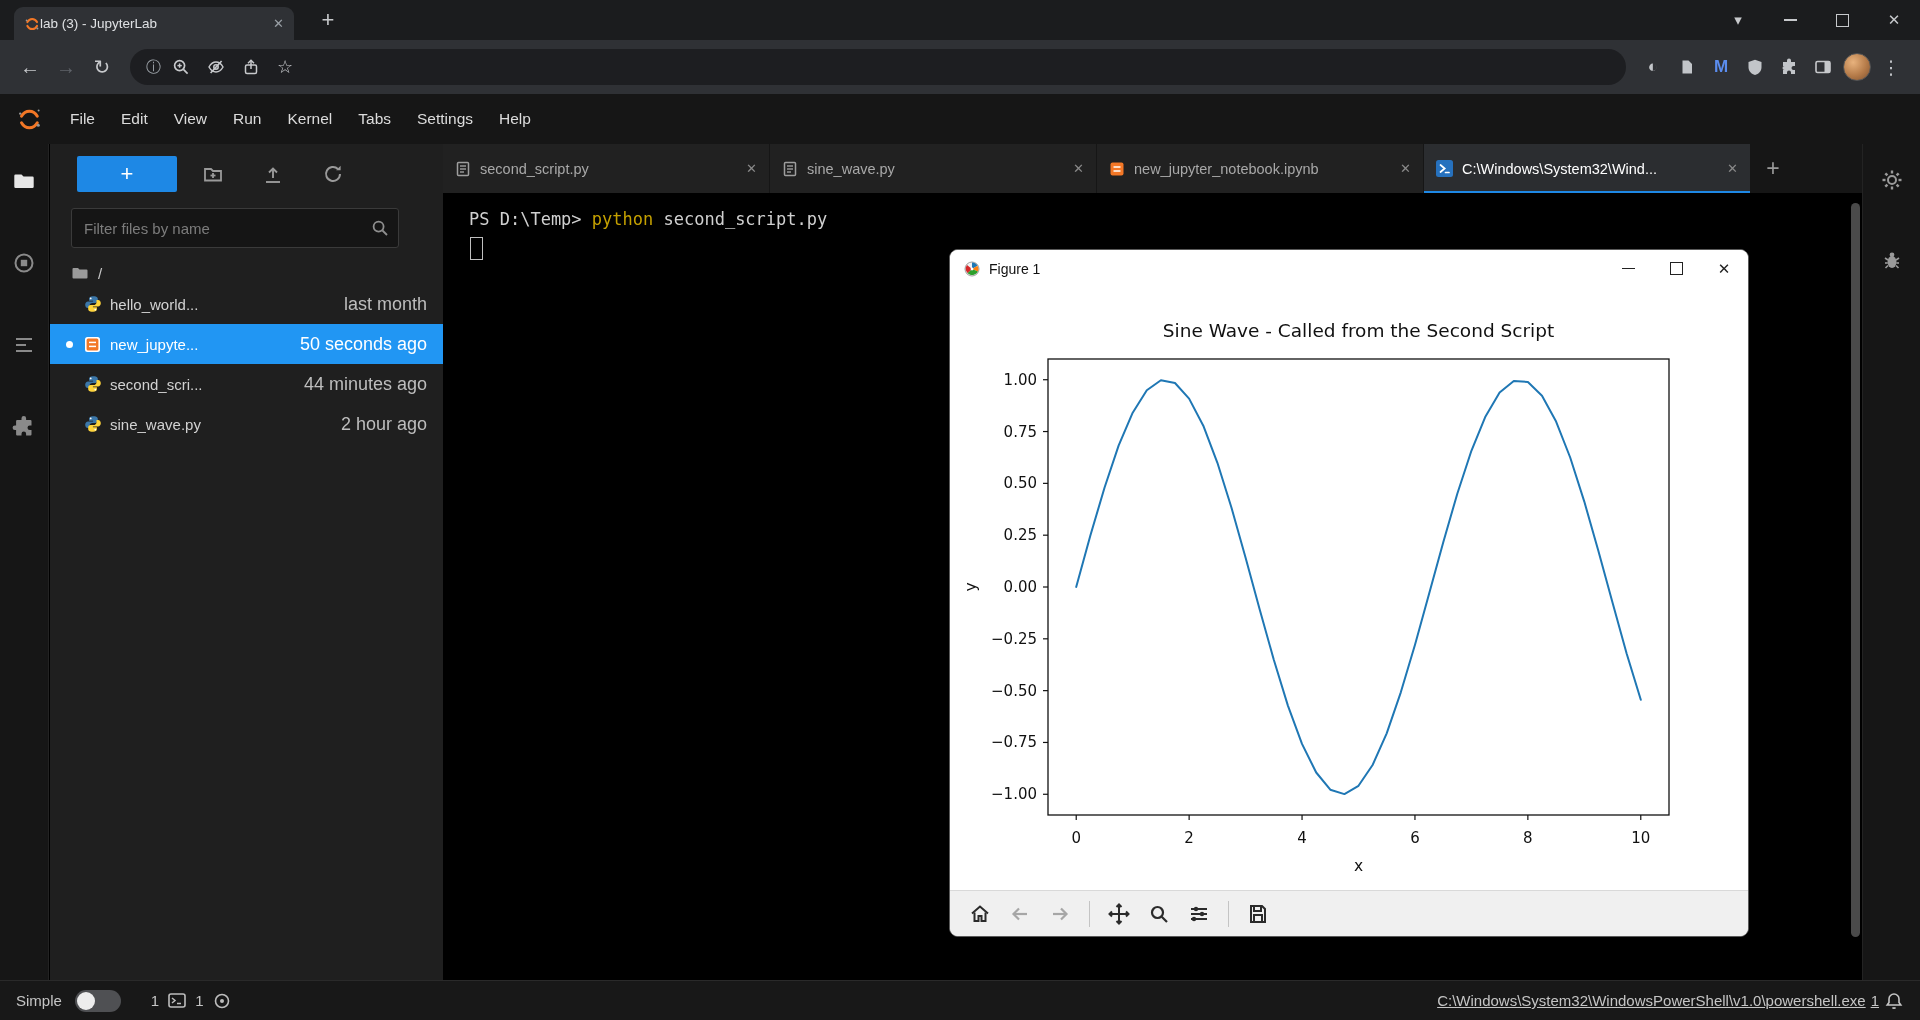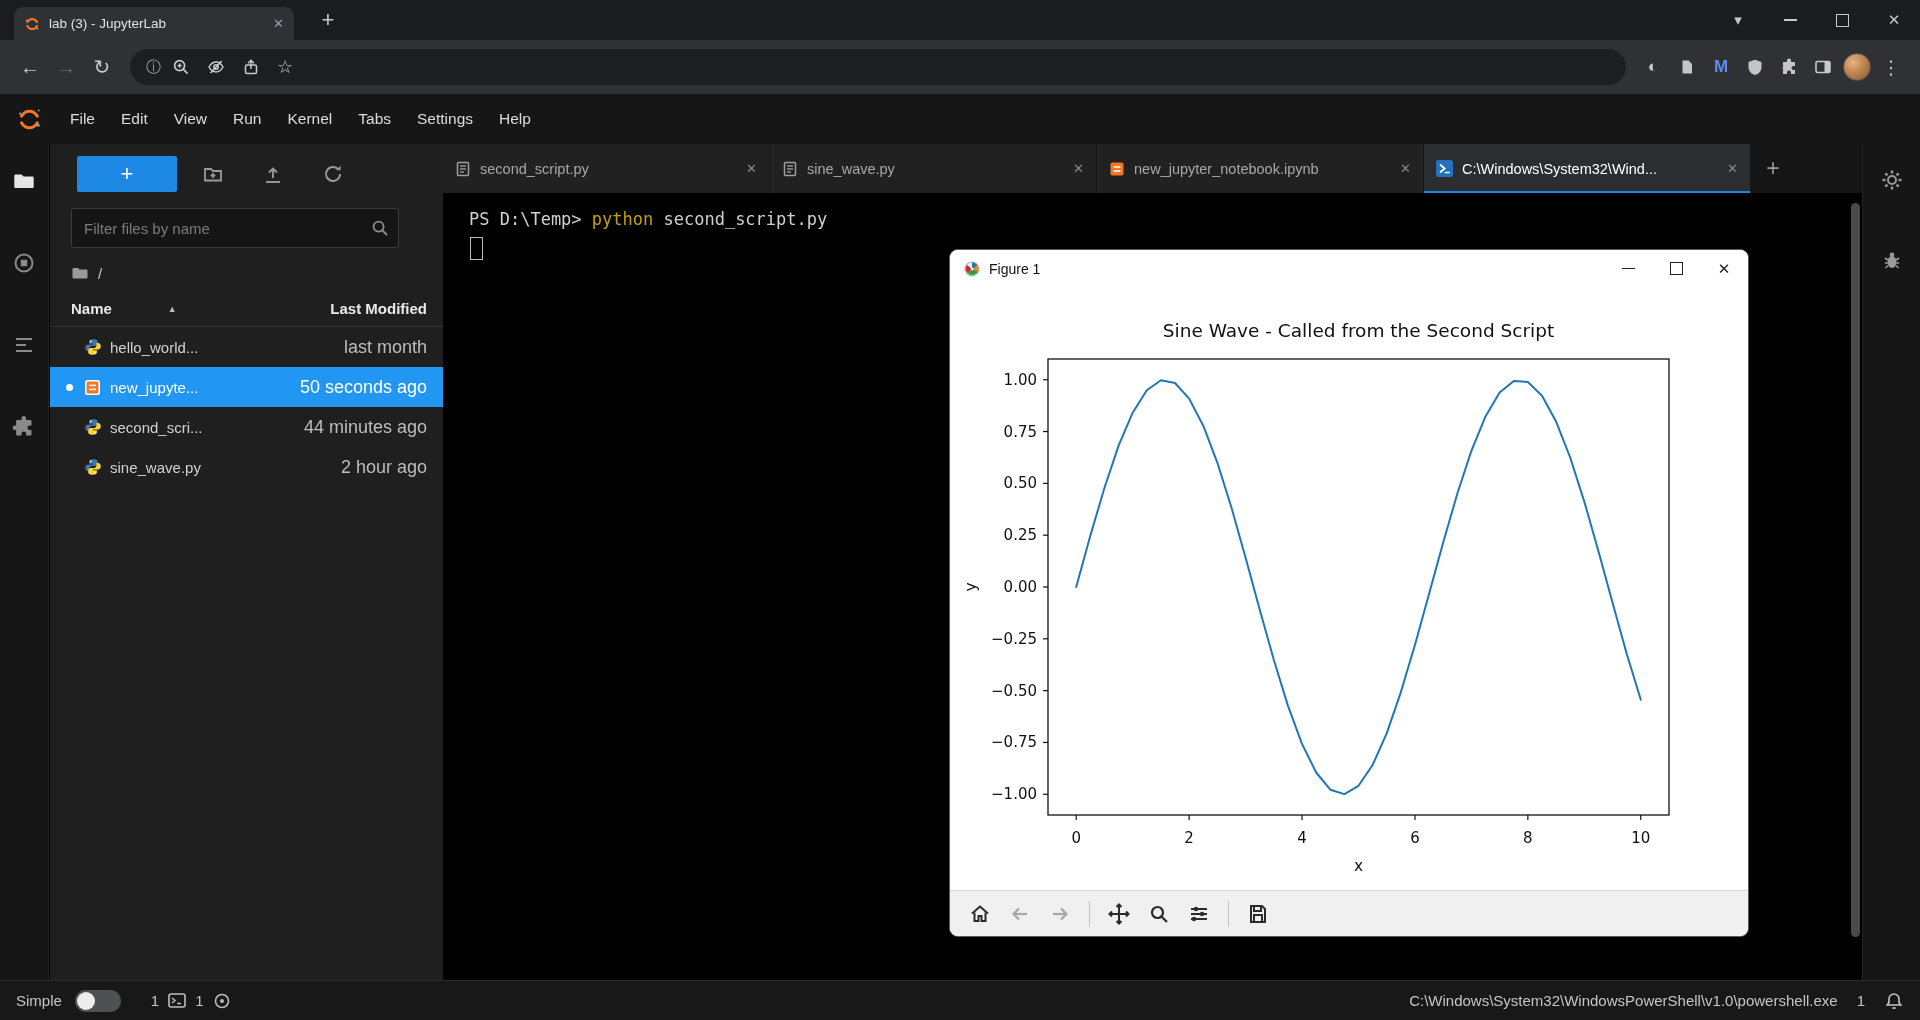--- a/index.html
+++ b/index.html
@@ -1,20 +1,20 @@
 <!DOCTYPE html>
 <html><head>
 <meta charset="utf-8">
 <style>
   html,body{margin:0;padding:0;width:1920px;height:1020px;background:#000;overflow:hidden;
             font-family:"Liberation Sans",sans-serif;-webkit-font-smoothing:antialiased;}
   
   .titlebar{position:absolute;left:0;top:0;width:1920px;height:40px;background:#1b1c1e;}
   .chrome-tab{position:absolute;left:14px;top:7px;width:280px;height:33px;background:#2f3135;
-              border-radius:9px 9px 0 0;display:flex;align-items:center;padding:0 10px;gap:9px;box-sizing:border-box;}
+              border-radius:9px 9px 0 0;display:flex;align-items:center;padding:0 10px;gap:0;box-sizing:border-box;}
   .tab-title{font-size:13.5px;color:#dfe1e4;flex:1;white-space:nowrap;overflow:hidden;}
   .tab-close{color:#9aa0a6;font-size:13px;cursor:default;}
   .newtab{position:absolute;left:312px;top:5px;width:32px;height:30px;display:flex;align-items:center;justify-content:center;
           color:#c7c9cc;font-size:22px;font-weight:300;}
   .win-controls{position:absolute;right:0;top:0;height:40px;display:flex;align-items:center;}
   .win-btn{width:52px;height:40px;display:flex;align-items:center;justify-content:center;color:#c7c9cc;font-size:15px;}
   .minline{display:inline-block;width:13px;height:2px;background:#c7c9cc;}
   .maxbox{display:inline-block;width:11px;height:11px;border:1.4px solid #c7c9cc;}
   
   .navbar{position:absolute;left:0;top:40px;width:1920px;height:54px;background:#2f3135;display:flex;align-items:center;
@@ -93,21 +93,21 @@
   .figtoolbar{height:48px;background:#f0f0f0;border-top:1px solid #d9d9d9;display:flex;align-items:center;
               padding:0 12px;gap:4px;}
   .tbtn{width:36px;height:38px;display:flex;align-items:center;justify-content:center;}
   .tsep{width:1px;height:26px;background:#c4c4c4;margin:0 7px;}
   
   .statusbar{position:absolute;left:0;top:980px;width:1920px;height:40px;background:#181818;border-top:1px solid #2a2a2a;
              display:flex;align-items:center;padding:0 16px;box-sizing:border-box;color:#c5c5c5;font-size:15px;}
   .toggle{width:46px;height:22px;background:#4f5053;border-radius:11px;position:relative;margin-left:13px;}
   .knob{position:absolute;left:2px;top:2px;width:18px;height:18px;border-radius:50%;background:#ededed;}
   .counts{display:flex;align-items:center;gap:9px;margin-left:30px;}
-  .sb-right{margin-left:auto;display:flex;align-items:center;gap:19px;}
+  .sb-right{margin-left:auto;display:flex;align-items:center;gap:5px;text-decoration:underline;}
 </style>
 </head>
 <body>
 
 <div class="titlebar">
   <div class="chrome-tab">
     <span style="display:flex;">
       <svg width="16" height="16" viewBox="0 0 16 16">
           <g stroke="#f37726" stroke-width="2.1" fill="none" stroke-linecap="round">
             <path d="M3.4 9.9c1 1.9 2.8 3.1 4.8 3.1s3.8-1.2 4.8-3.1"></path>
@@ -281,25 +281,20 @@
             <line x1="11.5" y1="11.5" x2="16" y2="16" stroke="#8f8f8f" stroke-width="1.8"></line>
           </svg></span>
     </div>
     <div class="breadcrumb">
       <span style="display:flex;">
           <svg width="18" height="18" viewBox="0 0 18 18">
             <path d="M2.5 4h4.5l1.5 1.5h7a1 1 0 0 1 1 1v7a1 1 0 0 1-1 1h-13a1 1 0 0 1-1-1V5a1 1 0 0 1 1-1z" fill="#9a9a9a"></path>
           </svg>
         </span>
       <span>/</span>
-    </div>
-    <div class="fb-header">
-      <span class="hname">Name</span>
-      <span class="caret">▲</span>
-      <span class="hmod">Last Modified</span>
     </div>
 
     <div class="frow">
       <span class="gutter"></span>
       <span class="fic">
           <svg width="18" height="18" viewBox="0 0 18 18">
             <path d="M8.8 1.2c-2.4 0-3.7 1-3.7 2.5v2h4v.9H4c-1.6 0-2.8 1.3-2.8 3.2 0 2 1.1 3.3 2.7 3.3h1.6v-2.3c0-1.6 1.3-2.9 2.9-2.9h3.1c1.3 0 2.3-1 2.3-2.3V3.7c0-1.5-1.6-2.5-3.2-2.5z" fill="#3b77a9"></path>
             <circle cx="6.7" cy="3.4" r="0.9" fill="#fff"></circle>
             <g transform="rotate(180 9 9)">
               <path d="M8.8 1.2c-2.4 0-3.7 1-3.7 2.5v2h4v.9H4c-1.6 0-2.8 1.3-2.8 3.2 0 2 1.1 3.3 2.7 3.3h1.6v-2.3c0-1.6 1.3-2.9 2.9-2.9h3.1c1.3 0 2.3-1 2.3-2.3V3.7c0-1.5-1.6-2.5-3.2-2.5z" fill="#ffd43b"></path>

